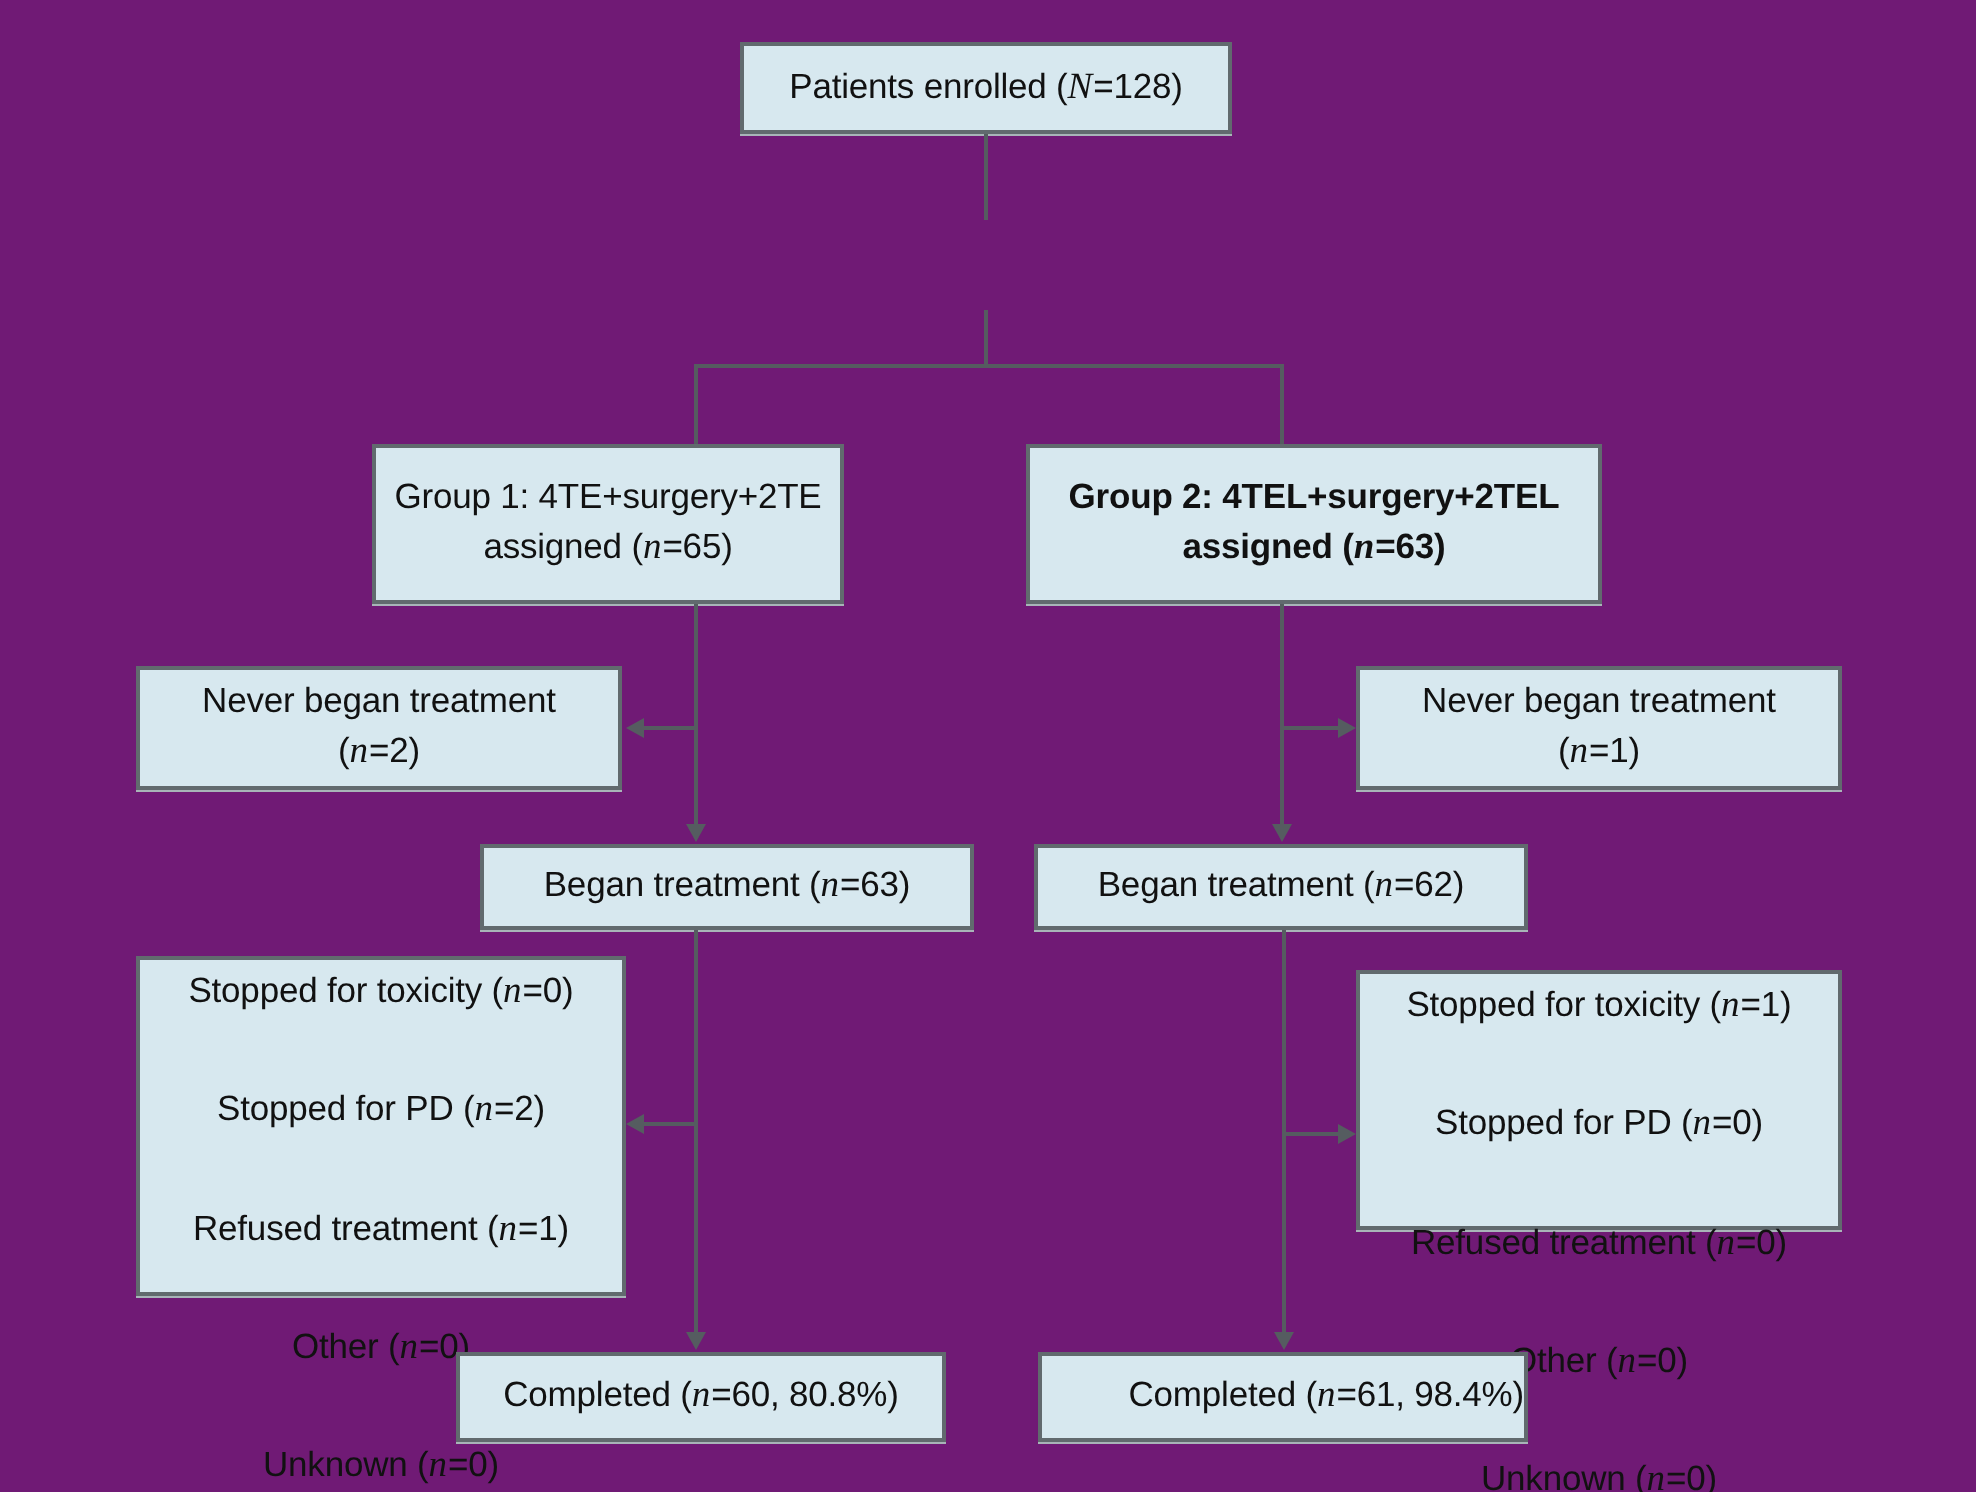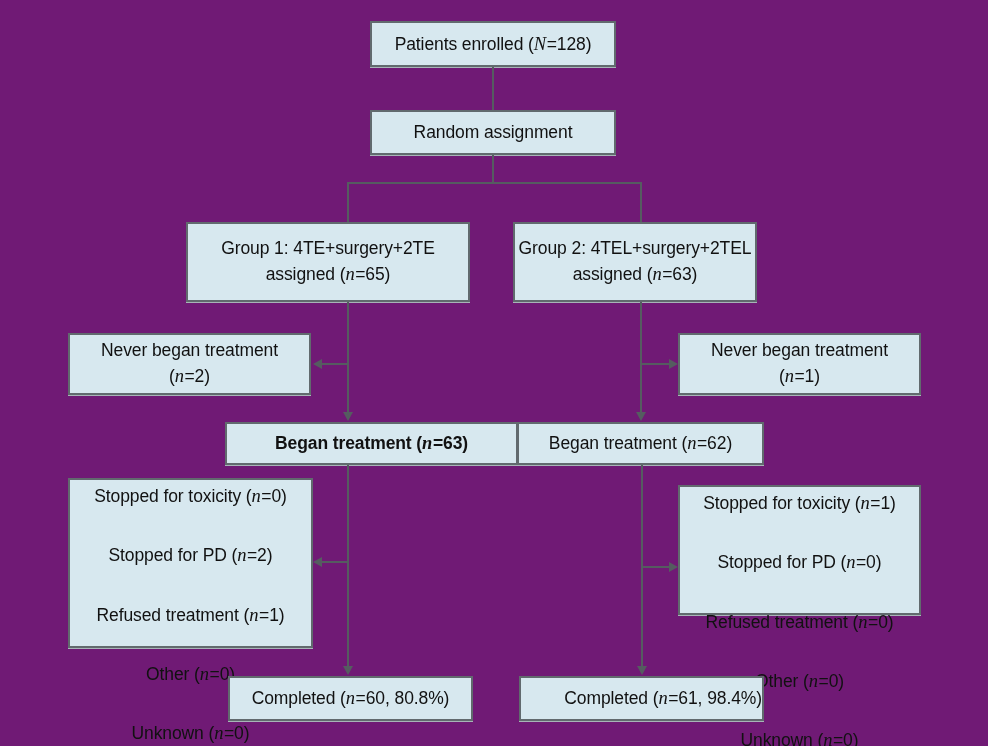--- a/index.html
+++ b/index.html
@@ -80,45 +80,42 @@
 </style>
 </head>
 <body>
 
 <div id="canvas">
 
   <div class="box" style="left:370px; top:21px; width:246px; height:46px;">
     <span class="ln"><span>Patients enrolled (</span><i class="v">N</i><span>=128)</span></span>
   </div>
 
-  <div class="box" style="left:370px; top:110px; width:246px; height:45px;">
-    <span class="ln">Random assignment</span>
-  </div>
 
-  <div class="box" style="left:186px; top:222px; width:284px; height:80px;">
+  <div class="box" style="left:186px; top:222px; width:236px; height:80px;">
     <span class="ln">Group 1: 4TE+surgery+2TE</span>
     <span class="ln"><span>assigned (</span><i class="v">n</i><span>=65)</span></span>
   </div>
 
-  <div class="box" style="left:513px; top:222px; width:244px; height:80px;">
+  <div class="box" style="left:513px; top:222px; width:288px; height:80px;font-weight:bold;">
     <span class="ln">Group 2: 4TEL+surgery+2TEL</span>
     <span class="ln"><span>assigned (</span><i class="v">n</i><span>=63)</span></span>
   </div>
 
   <div class="box" style="left:68px; top:333px; width:243px; height:62px;">
     <span class="ln">Never began treatment</span>
     <span class="ln"><span>(</span><i class="v">n</i><span>=2)</span></span>
   </div>
 
   <div class="box" style="left:678px; top:333px; width:243px; height:62px;">
     <span class="ln">Never began treatment</span>
     <span class="ln"><span>(</span><i class="v">n</i><span>=1)</span></span>
   </div>
 
-  <div class="box" style="left:225px; top:422px; width:293px; height:43px;font-weight:bold;">
+  <div class="box" style="left:240px; top:422px; width:247px; height:43px;">
     <span class="ln"><span>Began treatment (</span><i class="v">n</i><span>=63)</span></span>
   </div>
 
   <div class="box" style="left:517px; top:422px; width:247px; height:43px;">
     <span class="ln"><span>Began treatment (</span><i class="v">n</i><span>=62)</span></span>
   </div>
 
   <div class="box multi" style="left:68px; top:478px; width:245px; height:170px;">
     <span class="ln"><span>Stopped for toxicity (</span><i class="v">n</i><span>=0)</span></span>
     <span class="ln"><span>Stopped for PD (</span><i class="v">n</i><span>=2)</span></span>

